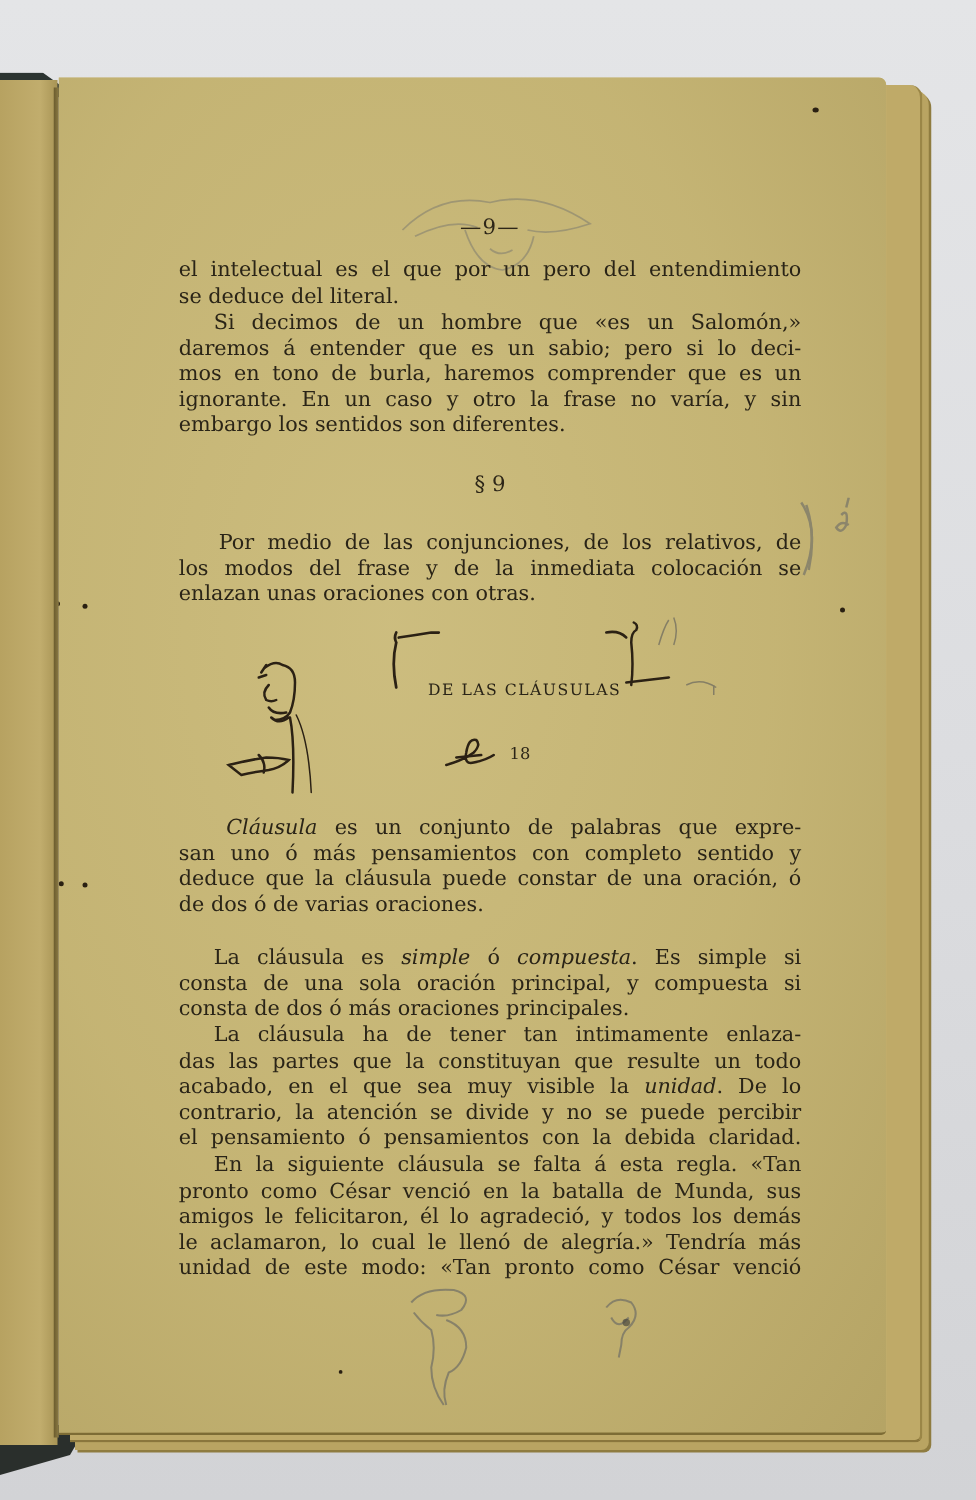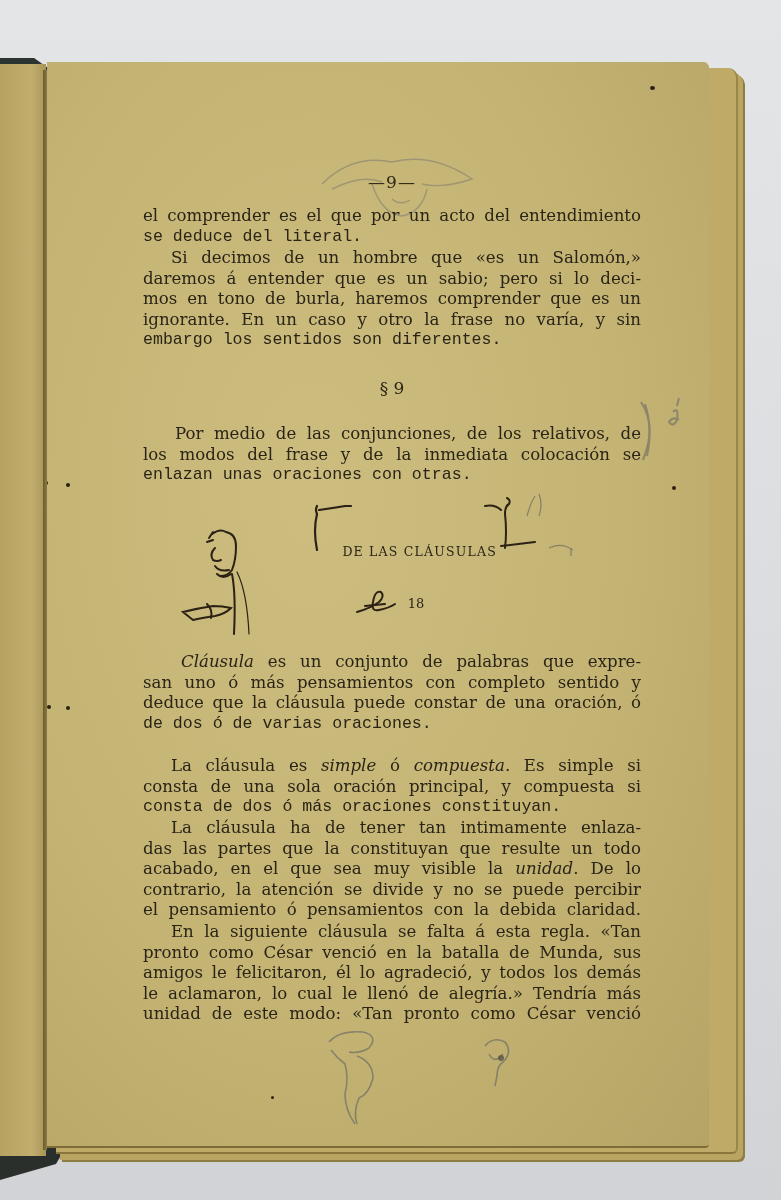--- a/index.html
+++ b/index.html
@@ -63,21 +63,21 @@
     position: absolute; left: 305px; top: 110px; width: 80px; text-align: center;
     font-size: 17px; color: #2d2618; letter-spacing: 1px;
   }
   .text-block {
     position: absolute; left: 96px; width: 498px;
     color: #2a2417;
     font-size: 16.6px; line-height: 20.6px;
     text-align: justify;
   }
   .text-block .line { display: block; text-align: justify; text-align-last: justify; white-space: nowrap; }
-  .text-block .line.last { text-align-last: left; font-family: Liberation Mono, monospace; }
+  .text-block .line.last { text-align-last: left; }
   .section-mark {
     position: absolute; left: 320px; top: 316px; width: 50px; text-align: center;
     font-size: 17px; color: #2d2618;
   }
   .heading {
     position: absolute; left: 270px; top: 482px; width: 180px; text-align: right;
     font-size: 12.5px; letter-spacing: 1.2px; color: #2a2417;
   }
   .section-ten {
     position: absolute; left: 350px; top: 534px; font-size: 13px; color: #2a2417;
@@ -105,21 +105,21 @@
         <path d="M10 40 Q40 10 80 18 Q120 8 160 35 Q130 45 110 40"></path>
         <path d="M60 40 Q70 70 90 72 Q110 68 115 45"></path>
         <path d="M80 55 Q88 62 98 56"></path>
         <path d="M20 45 Q50 30 70 38"></path>
       </g>
     </svg>
 
     <div class="folio">—9—</div>
 
     <div class="text-block" style="top:144px">
-      <span class="line">el comprender es el que por un acto del entendimiento</span>
+      <span class="line">el intelectual es el que por un pero del entendimiento</span>
       <span class="line last">se deduce del literal.</span>
     </div>
 
     <div class="text-block" style="top:186px">
       <span class="line" style="padding-left:28px">Si decimos de un hombre que «es un Salomón,»</span>
       <span class="line">daremos á entender que es un sabio; pero si lo deci-</span>
       <span class="line">mos en tono de burla, haremos comprender que es un</span>
       <span class="line">ignorante. En un caso y otro la frase no varía, y sin</span>
       <span class="line last">embargo los sentidos son diferentes.</span>
     </div>
@@ -187,21 +187,21 @@
     <div class="text-block" style="top:590px">
       <span class="line" style="padding-left:38px"><em class="it">Cláusula</em><span> es un conjunto de palabras que expre-</span></span>
       <span class="line">san uno ó más pensamientos con completo sentido y</span>
       <span class="line">deduce que la cláusula puede constar de una oración, ó</span>
       <span class="line last">de dos ó de varias oraciones.</span>
     </div>
 
     <div class="text-block" style="top:694px">
       <span class="line" style="padding-left:28px"><span>La cláusula es </span><em class="it">simple</em><span> ó </span><em class="it">compuesta</em><span>. Es simple si</span></span>
       <span class="line">consta de una sola oración principal, y compuesta si</span>
-      <span class="line last">consta de dos ó más oraciones constituyan.</span>
+      <span class="line last">consta de dos ó más oraciones principales.</span>
     </div>
 
     <div class="text-block" style="top:756px">
       <span class="line" style="padding-left:28px">La cláusula ha de tener tan intimamente enlaza-</span>
       <span class="line">das las partes que la constituyan que resulte un todo</span>
       <span class="line"><span>acabado, en el que sea muy visible la </span><em class="it">unidad</em><span>. De lo</span></span>
       <span class="line">contrario, la atención se divide y no se puede percibir</span>
       <span class="line">el pensamiento ó pensamientos con la debida claridad.</span>
     </div>
 

